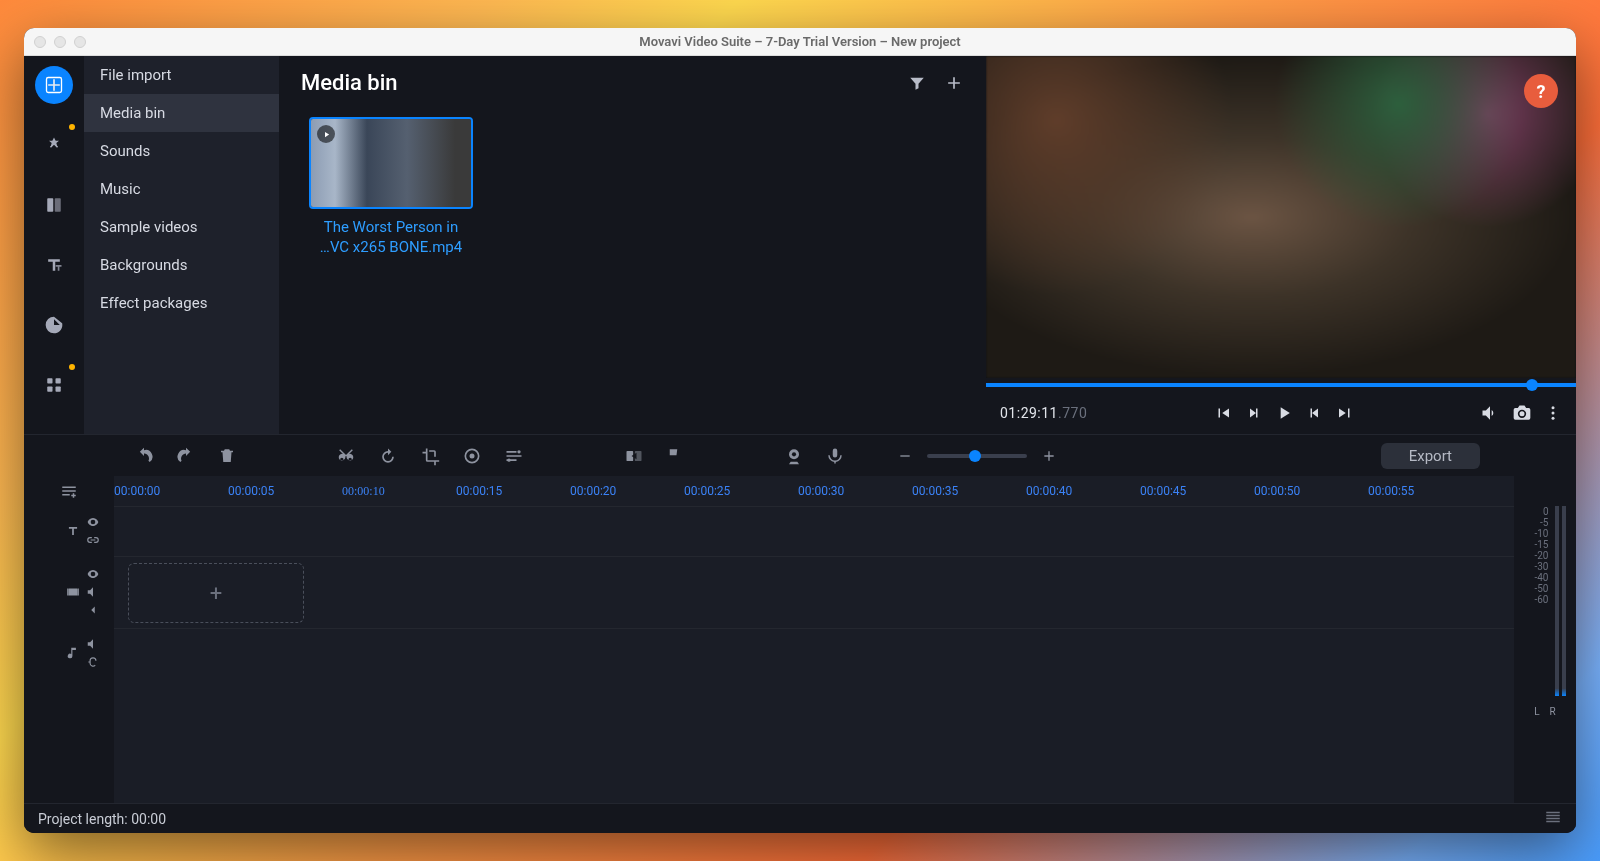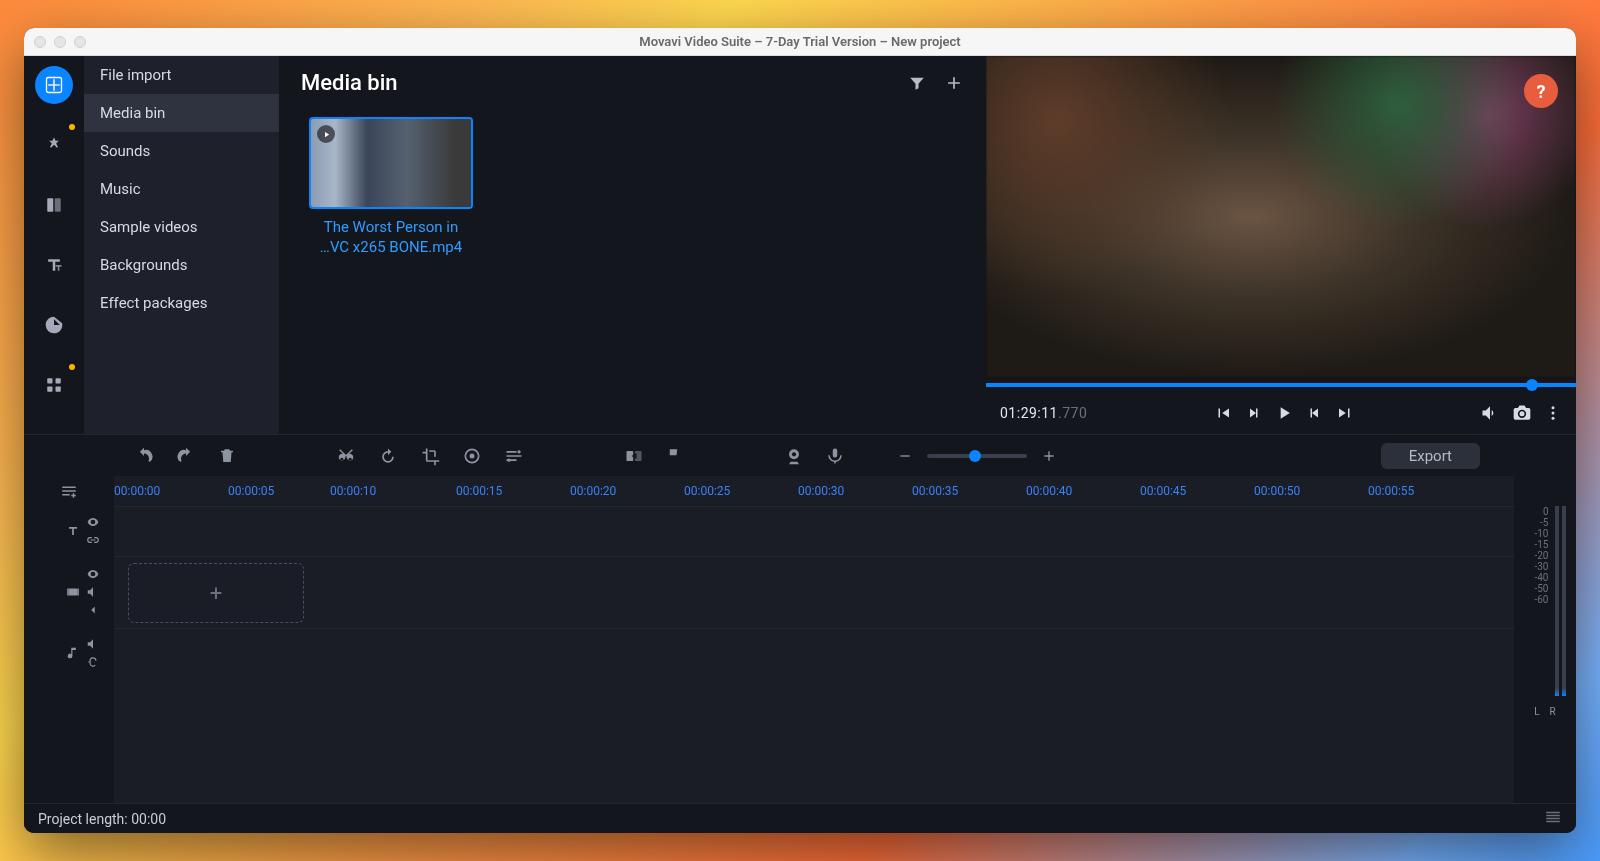--- a/index.html
+++ b/index.html
@@ -437,21 +437,21 @@
                 <path d="M12 4a6 6 0 0 0-6 6v1H4v2h2v1a6 6 0 0 0 10.5 4l-1.4-1.4A4 4 0 0 1 8 14v-4a4 4 0 0 1 8 0h2a6 6 0 0 0-6-6z"></path>
               </svg>
           </span>
         </div>
       </div>
 
       <div class="timeline-main">
         <div class="ruler" id="ruler">
             <span class="ruler-tick" style="left: 0px;">00:00:00</span>
             <span class="ruler-tick" style="left: 114px;">00:00:05</span>
-            <span class="ruler-tick" style="left: 216px;">00:00:10</span>
+            <span class="ruler-tick" style="left: 228px; font-family: Liberation Serif, serif;">00:00:10</span>
             <span class="ruler-tick" style="left: 342px;">00:00:15</span>
             <span class="ruler-tick" style="left: 456px;">00:00:20</span>
             <span class="ruler-tick" style="left: 570px;">00:00:25</span>
             <span class="ruler-tick" style="left: 684px;">00:00:30</span>
             <span class="ruler-tick" style="left: 798px;">00:00:35</span>
             <span class="ruler-tick" style="left: 912px;">00:00:40</span>
             <span class="ruler-tick" style="left: 1026px;">00:00:45</span>
             <span class="ruler-tick" style="left: 1140px;">00:00:50</span>
             <span class="ruler-tick" style="left: 1254px;">00:00:55</span>
           </div>

